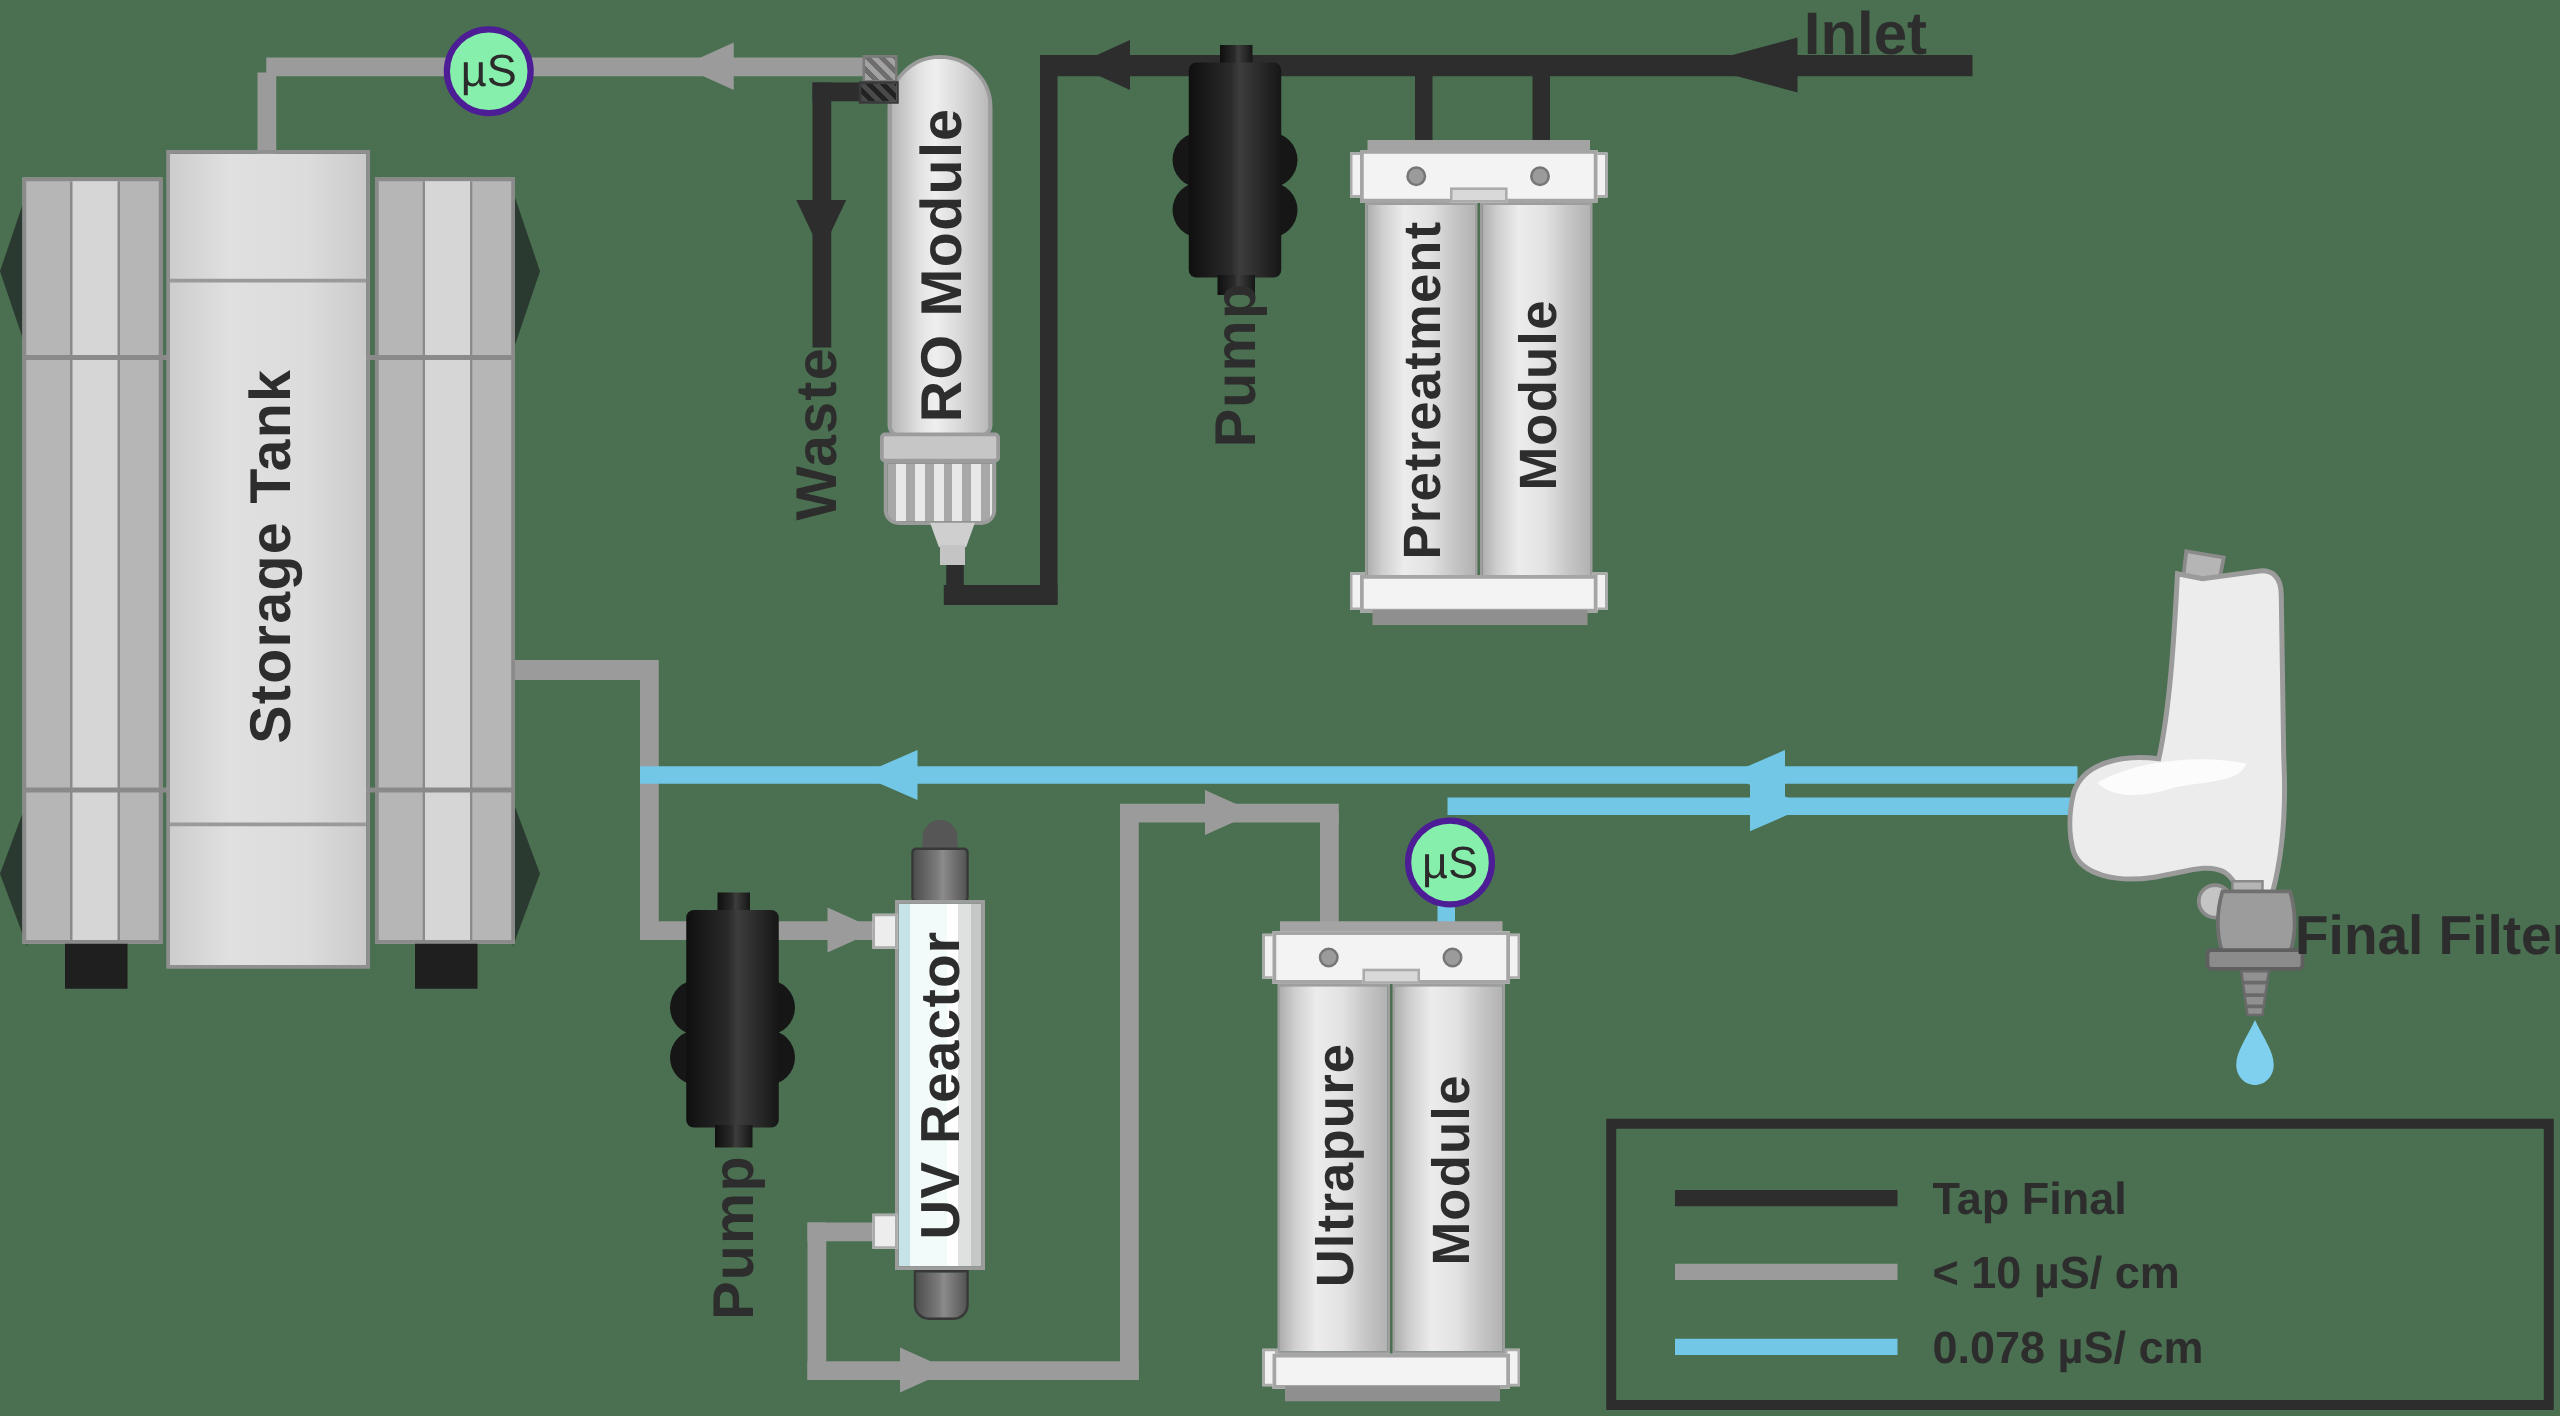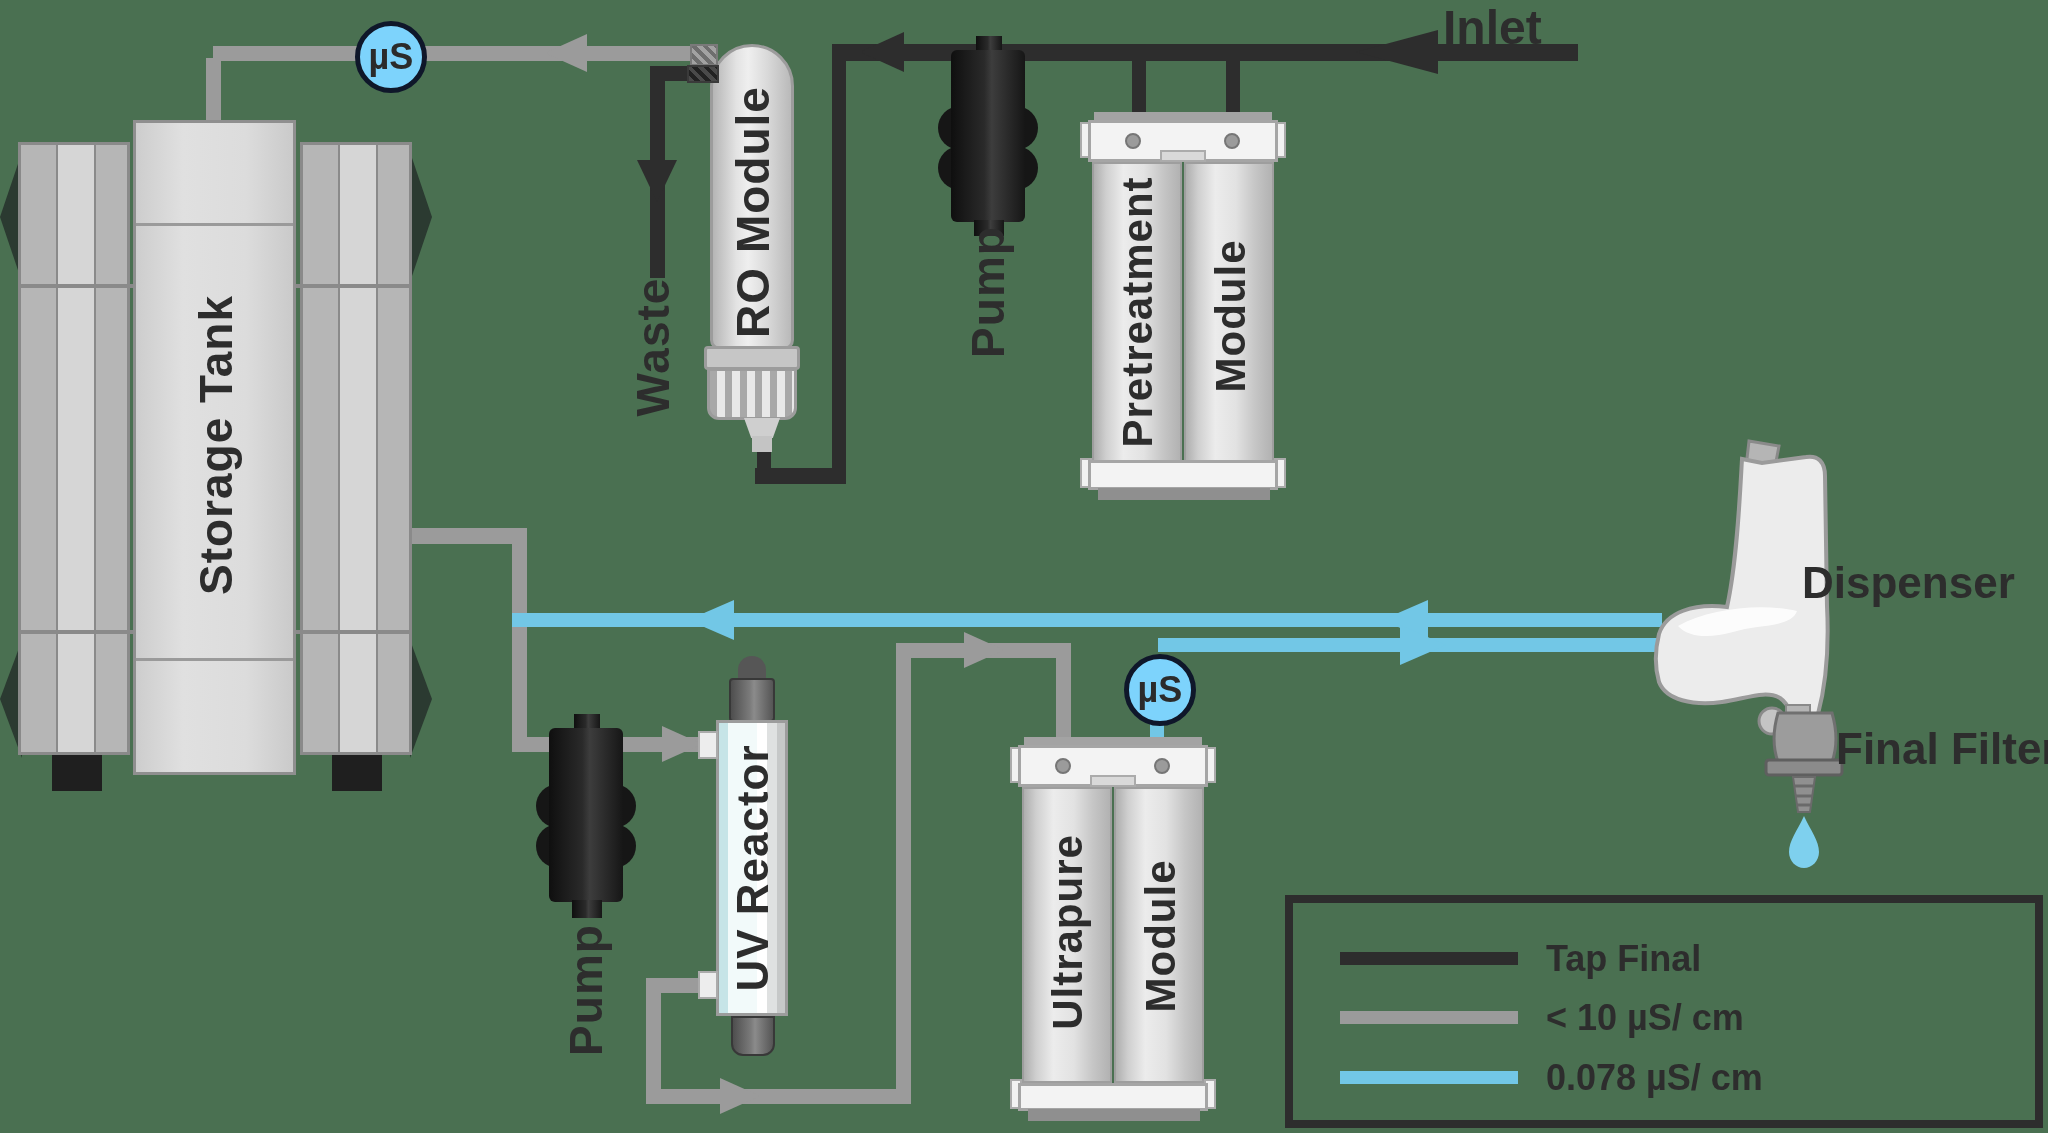--- a/index.html
+++ b/index.html
@@ -6,23 +6,23 @@
   .stage{position:relative;width:2048px;height:1133px;background:#4a7051;
          font-family:"Liberation Sans",sans-serif;overflow:hidden;}
   .p{position:absolute;}
   .k{background:#2d2d2d;z-index:1;}
   .g{background:#9b9b9b;z-index:1;}
   .b{background:#72c7e6;z-index:2;}
   .tri{position:absolute;width:0;height:0;border-style:solid;border-color:transparent;z-index:3;}
   .vlabel{position:absolute;transform:translate(-50%,-50%) rotate(-90deg);white-space:nowrap;
           font-weight:700;color:#2d2d2d;z-index:5;letter-spacing:1px;}
   .hlabel{position:absolute;white-space:nowrap;font-weight:700;color:#2d2d2d;z-index:5;}
-  .sensor{position:absolute;width:72px;height:72px;border-radius:50%;background:#7dd3fc;
-          border:5px solid #0f172a;display:flex;align-items:center;justify-content:center;
-          font-weight:700;font-size:36px;color:#2b2b2b;z-index:6;box-sizing:border-box;}
+  .sensor{position:absolute;width:72px;height:72px;border-radius:50%;background:#86efac;
+          border:5px solid #4c1d95;display:flex;align-items:center;justify-content:center;
+          font-weight:400;font-size:36px;color:#2b2b2b;z-index:6;box-sizing:border-box;}
   .comp{position:absolute;z-index:3;box-sizing:border-box;}
   .cyl{background:linear-gradient(90deg,#aeaeae 0%,#cfcfcf 14%,#ececec 34%,#e2e2e2 58%,#c6c6c6 80%,#b2b2b2 100%);
        border:2px solid #9e9e9e;}
   .cap{background:#f3f3f3;border:3px solid #a5a5a5;}
   .screw{border-radius:50%;background:#9b9b9b;border:2px solid #767676;}
   .tab{background:#f2f2f2;border:2px solid #ababab;}
   .pumpdark{background:linear-gradient(90deg,#0f0f0f,#2a2a2a 45%,#3d3d3d 55%,#161616);}
   .bulge{background:#161616;border-radius:22px;}
   .uvdark{background:linear-gradient(90deg,#4e4e4e,#7b7b7b 45%,#8b8b8b 55%,#555);border:2px solid #383838;}
   .legendbox{position:absolute;border:8px solid #2d2d2d;box-sizing:border-box;z-index:4;}
@@ -168,21 +168,20 @@
     <circle cx="1772" cy="721" r="13" fill="#c4c4c4" stroke="#8a8a8a" stroke-width="3"></circle>
     <rect x="1786" y="705" width="24" height="12" fill="#b5b5b5" stroke="#8a8a8a" stroke-width="2"></rect>
     <path d="M1778,713 L1832,713 C1837,730 1837,748 1832,762 L1778,762 C1773,748 1773,730 1778,713 Z" fill="#9c9c9c" stroke="#707070" stroke-width="3"></path>
     <rect x="1766" y="760" width="76" height="15" rx="3" fill="#8b8b8b" stroke="#5f5f5f" stroke-width="3"></rect>
     <path d="M1793,777 L1815,777 L1810,812 L1798,812 Z" fill="#909090" stroke="#6a6a6a" stroke-width="2"></path>
     <line x1="1794" y1="786" x2="1814" y2="786" stroke="#6a6a6a" stroke-width="3"></line>
     <line x1="1795" y1="796" x2="1813" y2="796" stroke="#6a6a6a" stroke-width="3"></line>
     <line x1="1796" y1="805" x2="1812" y2="805" stroke="#6a6a6a" stroke-width="3"></line>
     <path d="M1804,816 C1797,831 1789,841 1789,852 C1789,861 1796,868 1804,868 C1812,868 1819,861 1819,852 C1819,841 1811,831 1804,816 Z" fill="#7ed0ee"></path>
   </svg>
-  <div class="hlabel" style="left:1802px;top:558px;font-size:44px;">Dispenser</div>
   <div class="hlabel" style="left:1836px;top:724px;font-size:44px;">Final Filter</div>
 
   <div class="legendbox" style="left:1285px;top:895px;width:758px;height:233px;"></div>
   <div class="comp" style="left: 1340px; top: 952px; width: 178px; height: 13px; z-index: 5; background-color: rgb(45, 45, 45);"></div>
   <div class="comp" style="left: 1340px; top: 1011px; width: 178px; height: 13px; z-index: 5; background-color: rgb(155, 155, 155);"></div>
   <div class="comp" style="left: 1340px; top: 1071px; width: 178px; height: 13px; z-index: 5; background-color: rgb(114, 199, 230);"></div>
   <div class="hlabel" style="left:1546px;top:938px;font-size:36px;">Tap Final</div>
   <div class="hlabel" style="left:1546px;top:997px;font-size:36px;">&lt; 10 µS/ cm</div>
   <div class="hlabel" style="left:1546px;top:1057px;font-size:36px;">0.078 µS/ cm</div>
 

